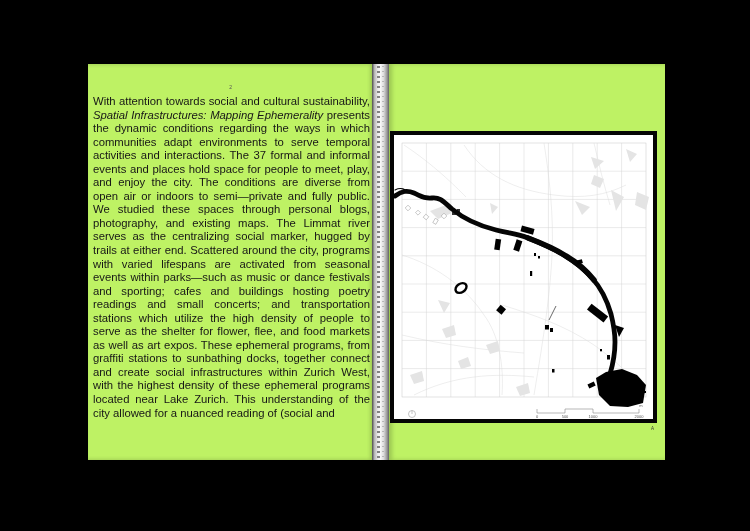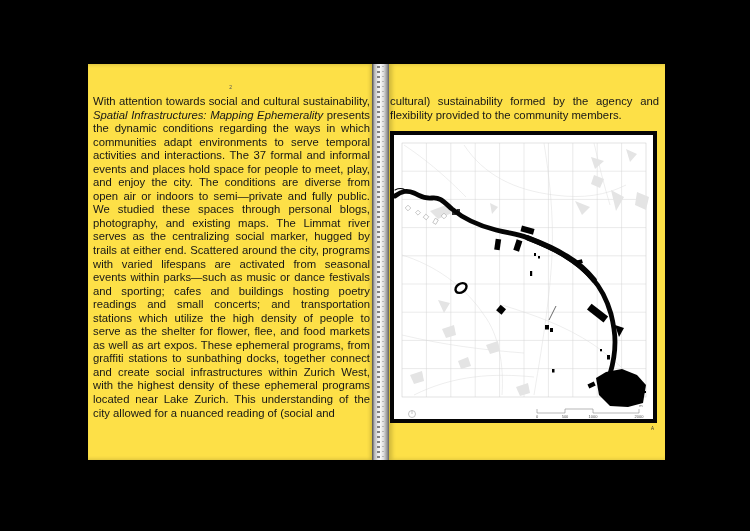--- a/index.html
+++ b/index.html
@@ -1,21 +1,21 @@
 <!DOCTYPE html>
 <html><head>
 <meta charset="utf-8">
 <style>
   html,body{margin:0;padding:0;}
   body{
     width:750px;height:531px;position:relative;overflow:hidden;
     background:#000;
     font-family:"Liberation Sans","DejaVu Sans",sans-serif;
   }
-  .page{position:absolute;top:64px;height:396px;background:#fde047;}
+  .page{position:absolute;top:64px;height:396px;background:#bef264;}
   .page-left{left:88px;width:286px;box-shadow:inset -3px 0 4px rgba(0,0,0,.22);}
   .page-right{left:389px;width:276px;box-shadow:inset 3px 0 4px rgba(0,0,0,.18);}
   .spine{
     position:absolute;top:64px;left:372px;width:17px;height:396px;
     background:linear-gradient(90deg,#4a4a4a 0,#b9b9b9 15%,#ededed 35%,#f7f7f7 50%,#dedede 68%,#9a9a9a 88%,#626262 100%);
   }
   .spine::before{
     content:"";position:absolute;left:5px;top:2px;width:2.5px;height:392px;
     background:repeating-linear-gradient(180deg,rgba(95,95,95,.75) 0 1.6px,transparent 1.6px 5px);
   }
@@ -50,21 +50,20 @@
 <body>
 
 <div class="page page-left">
   <div class="pagenum">2</div>
   <div class="bodytext"><span>With attention towards social and cultural sustainability, </span><span class="ital">Spatial Infrastructures: Mapping Ephemerality</span><span> presents the dynamic conditions regarding the ways in which communities adapt environments to serve temporal activities and interactions. The 37 formal and informal events and places hold space for people to meet, play, and enjoy the city. The conditions are diverse from open air or indoors to semi—private and fully public. We studied these spaces through personal blogs, photography, and existing maps. The Limmat river serves as the centralizing social marker, hugged by trails at either end. Scattered around the city, programs with varied lifespans are activated from seasonal events within parks—such as music or dance festivals and sporting; cafes and buildings hosting poetry readings and small concerts; and transportation stations which utilize the high density of people to serve as the shelter for flower, flee, and food markets as well as art expos. These ephemeral programs, from graffiti stations to sunbathing docks, together connect and create social infrastructures within Zurich West, with the highest density of these ephemeral programs located near Lake Zurich. This understanding of the city allowed for a nuanced reading of (social and</span></div>
 </div>
 
 <div class="spine"></div>
 
 <div class="page page-right">
-  <div class="right-text">cultural) sustainability formed by the agency and flexibility provided to the community members.</div>
 
   <div class="map-frame">
     <svg width="259" height="284" viewBox="0 0 259 284">
 
       <g stroke="#d4d4d4" stroke-width="0.5" fill="none">
         <rect x="8" y="8" width="244" height="254" stroke="#c6c6c6"></rect>
         <line x1="32.4" y1="8" x2="32.4" y2="262"></line>
           <line x1="56.8" y1="8" x2="56.8" y2="262"></line>
         <line x1="81.2" y1="8" x2="81.2" y2="262"></line>
           <line x1="105.6" y1="8" x2="105.6" y2="262"></line>

